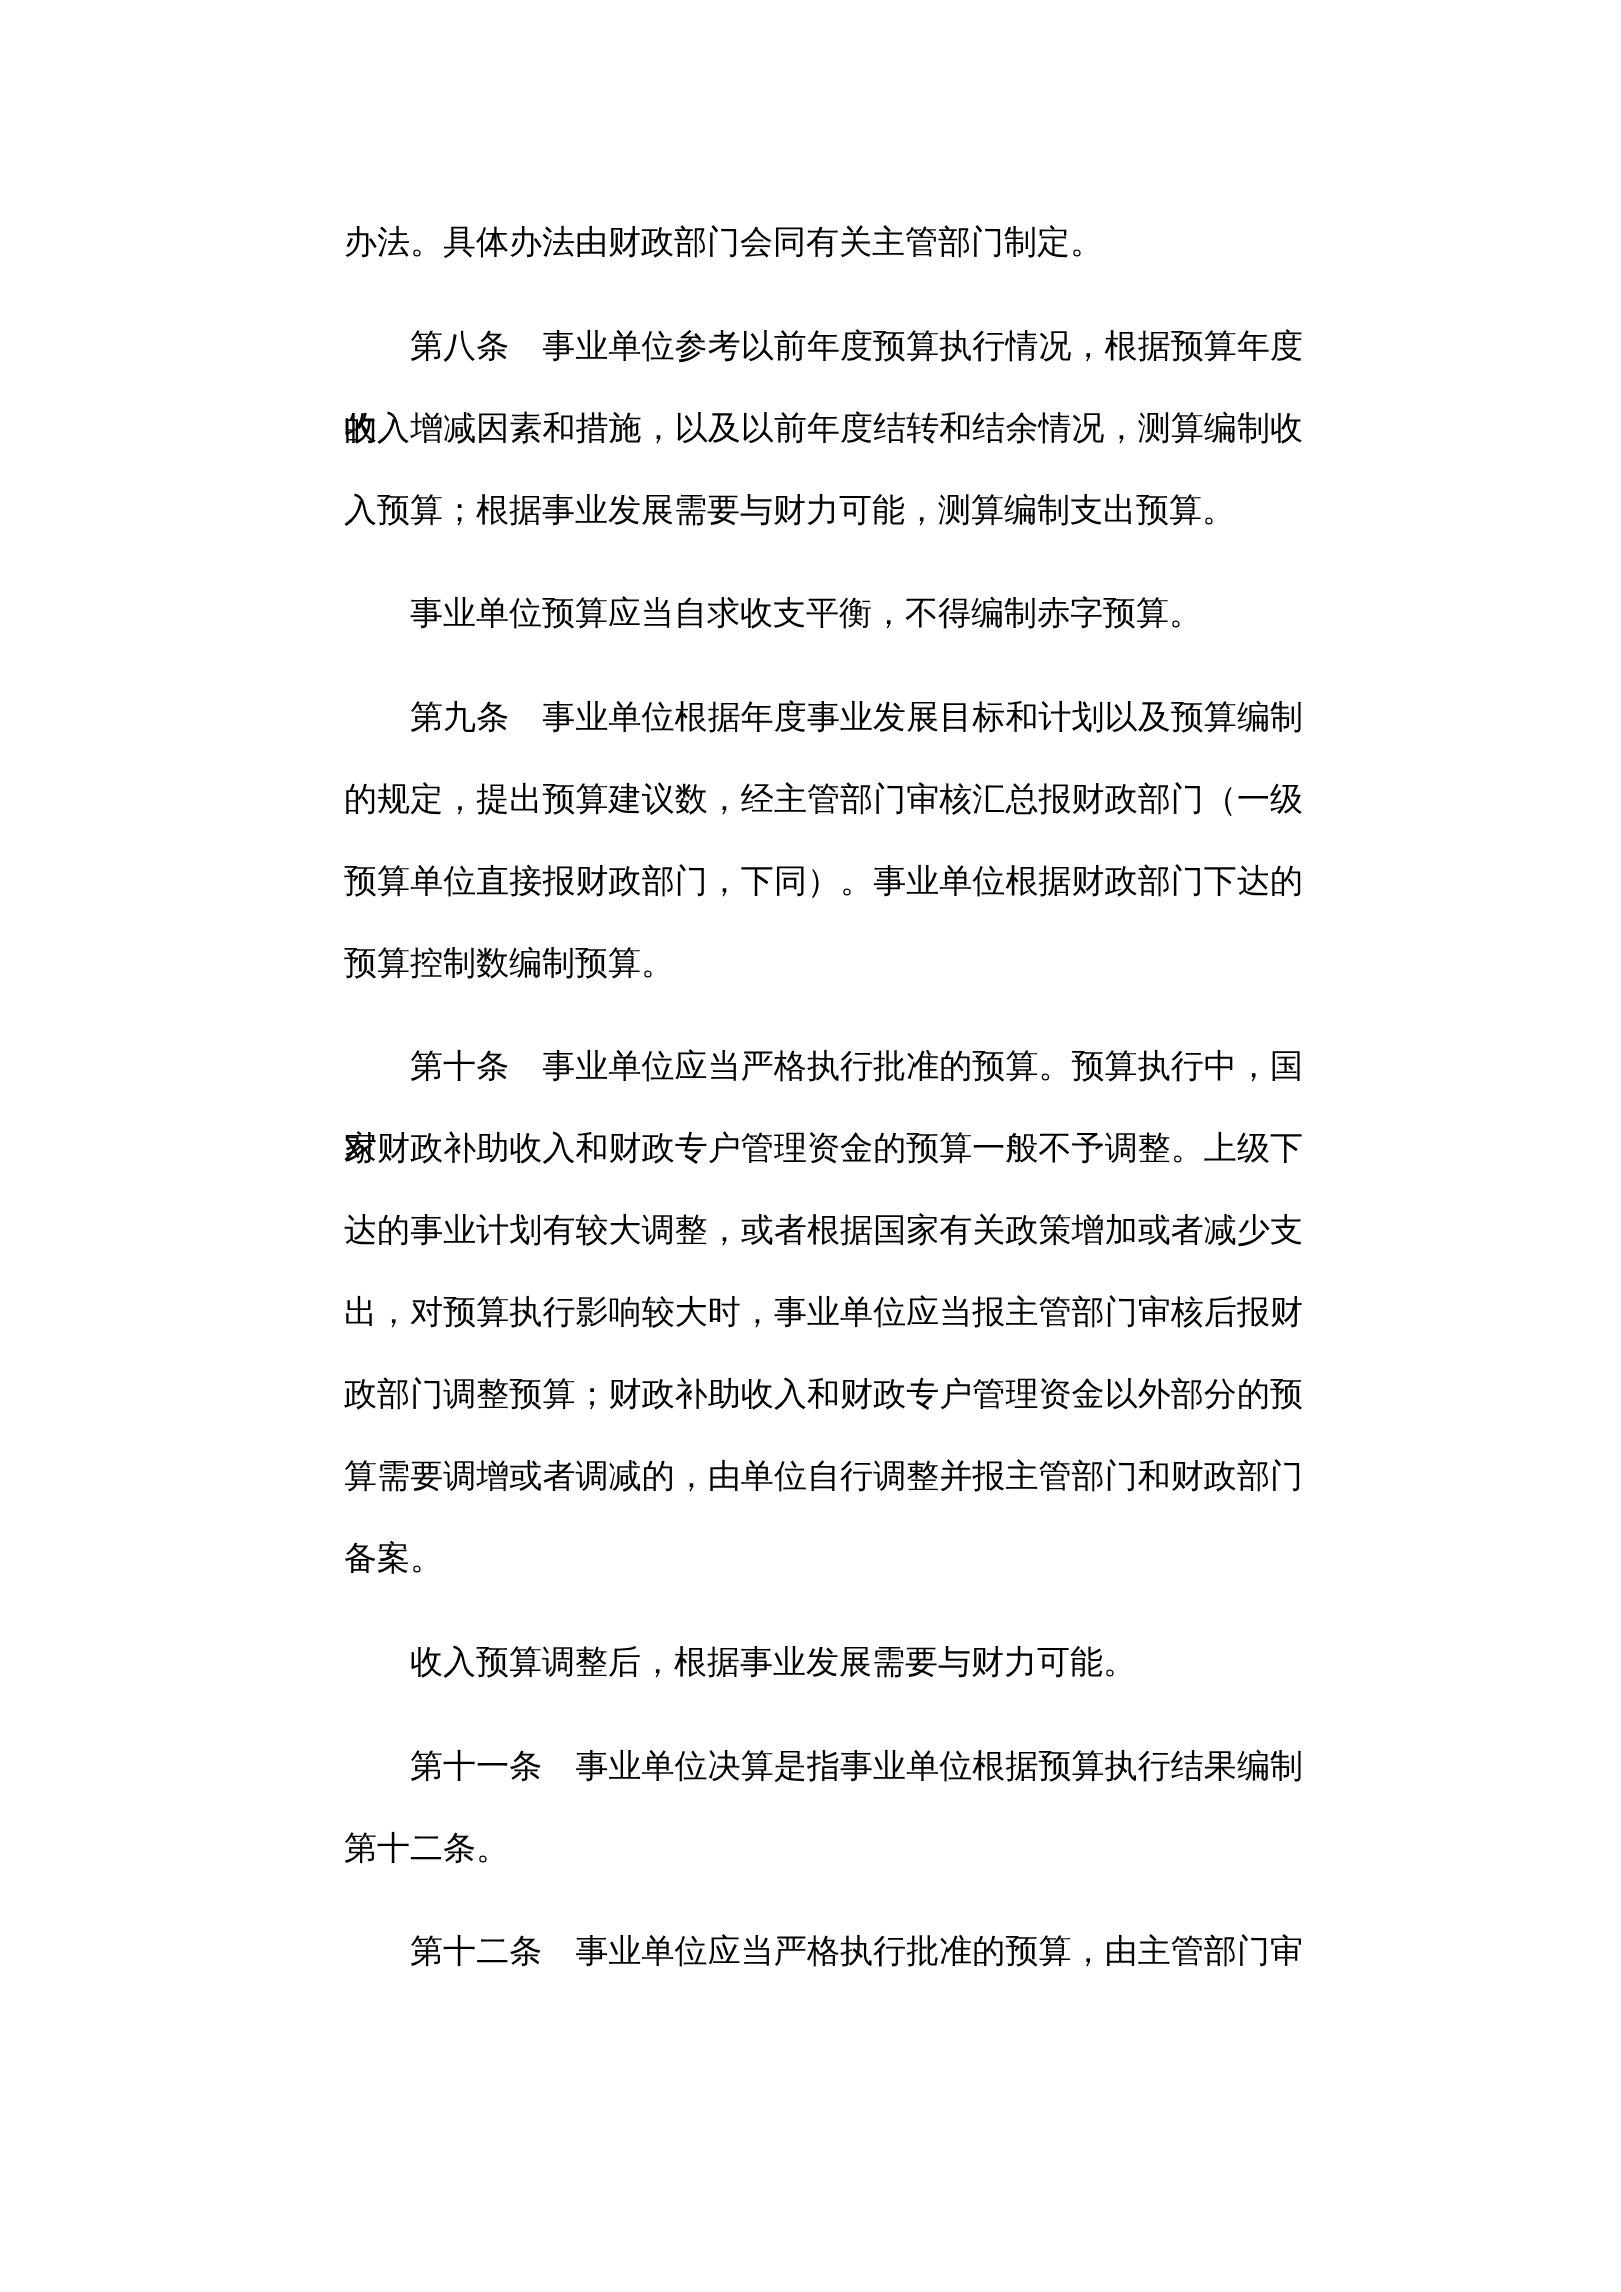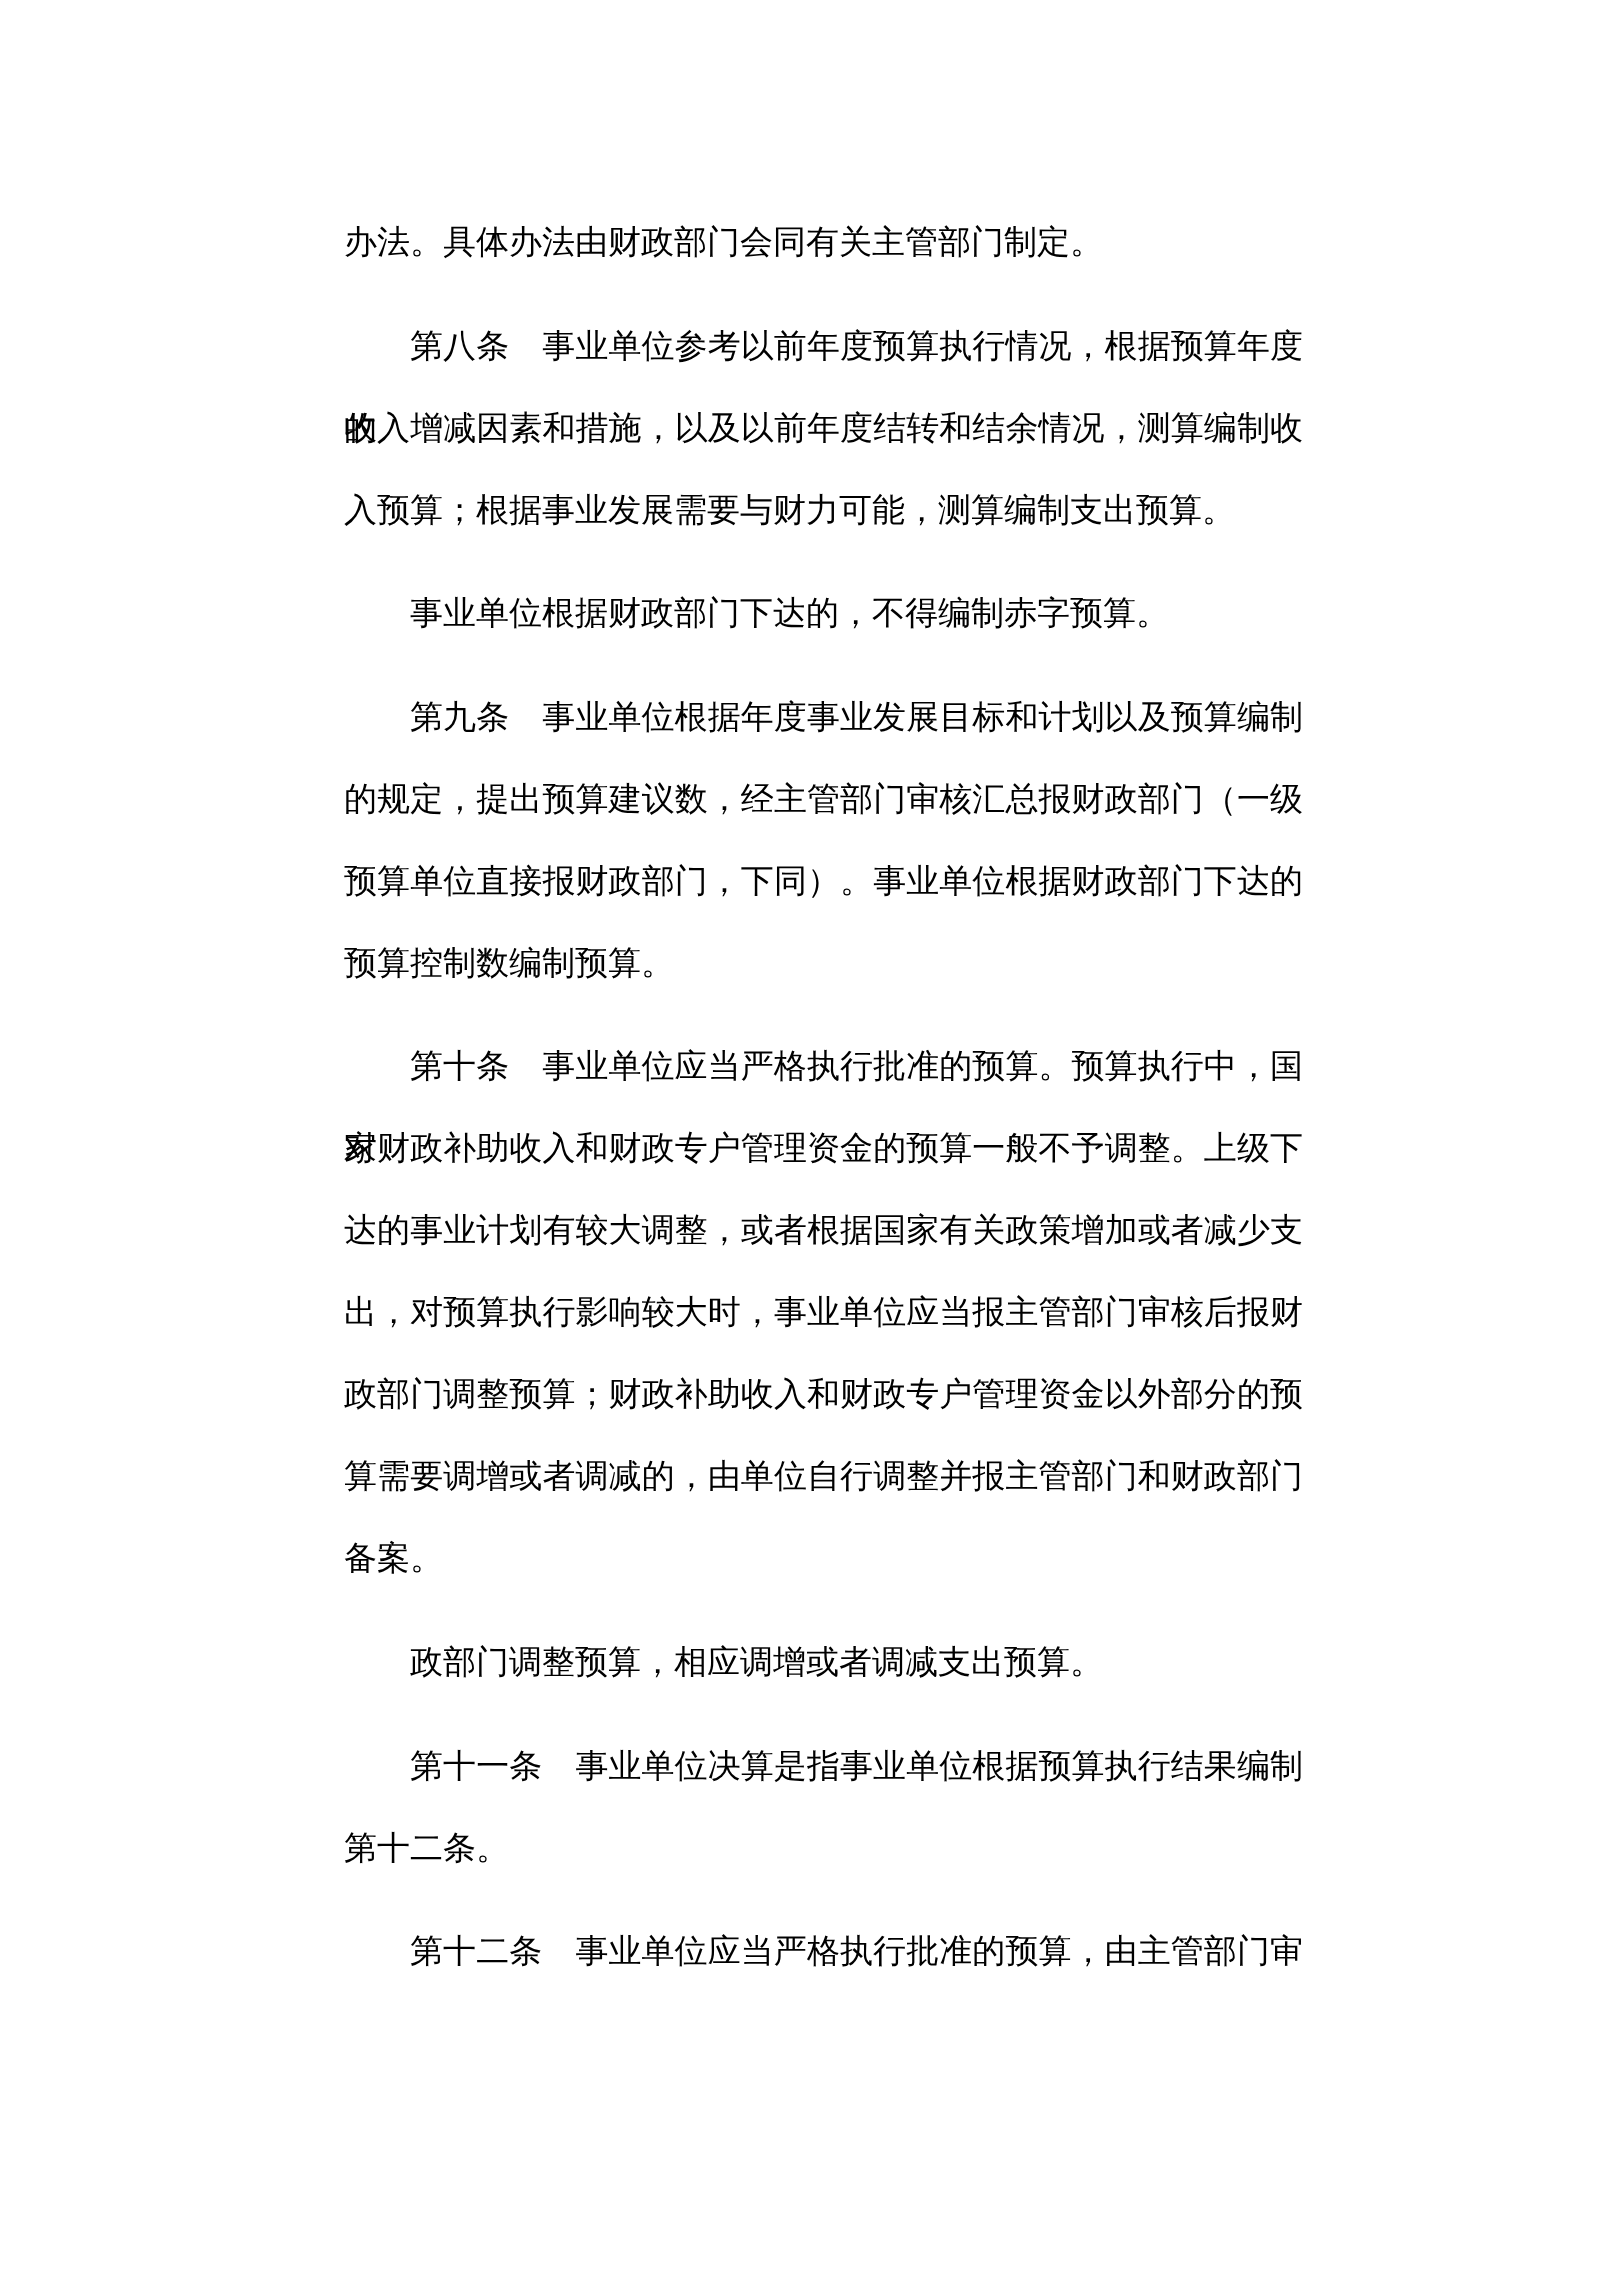--- a/index.html
+++ b/index.html
@@ -55,39 +55,39 @@
   <div class="text-column">
       <div class="paragraph">
         <div class="line">办法。具体办法由财政部门会同有关主管部门制定。</div>
       </div>
       <div class="paragraph">
         <div class="line full indent">第八条　事业单位参考以前年度预算执行情况，根据预算年度的</div>
         <div class="line full">收入增减因素和措施，以及以前年度结转和结余情况，测算编制收</div>
         <div class="line">入预算；根据事业发展需要与财力可能，测算编制支出预算。</div>
       </div>
       <div class="paragraph">
-        <div class="line indent">事业单位根据财政部门下达的，不得编制赤字预算。</div>
+        <div class="line indent">事业单位预算应当自求收支平衡，不得编制赤字预算。</div>
       </div>
       <div class="paragraph">
         <div class="line full indent">第九条　事业单位根据年度事业发展目标和计划以及预算编制</div>
         <div class="line full">的规定，提出预算建议数，经主管部门审核汇总报财政部门（一级</div>
         <div class="line full">预算单位直接报财政部门，下同）。事业单位根据财政部门下达的</div>
         <div class="line">预算控制数编制预算。</div>
       </div>
       <div class="paragraph">
         <div class="line full indent">第十条　事业单位应当严格执行批准的预算。预算执行中，国家</div>
         <div class="line full">对财政补助收入和财政专户管理资金的预算一般不予调整。上级下</div>
         <div class="line full">达的事业计划有较大调整，或者根据国家有关政策增加或者减少支</div>
         <div class="line full">出，对预算执行影响较大时，事业单位应当报主管部门审核后报财</div>
         <div class="line full">政部门调整预算；财政补助收入和财政专户管理资金以外部分的预</div>
         <div class="line full">算需要调增或者调减的，由单位自行调整并报主管部门和财政部门</div>
         <div class="line">备案。</div>
       </div>
       <div class="paragraph">
-        <div class="line indent">政部门调整预算，相应调增或者调减支出预算。</div>
+        <div class="line indent">收入预算调整后，根据事业发展需要与财力可能。</div>
       </div>
       <div class="paragraph">
         <div class="line full indent">第十一条　事业单位决算是指事业单位根据预算执行结果编制</div>
         <div class="line">第十二条。</div>
       </div>
       <div class="paragraph">
         <div class="line full indent">第十二条　事业单位应当严格执行批准的预算，由主管部门审</div>
       </div>
     </div>
 </div>

